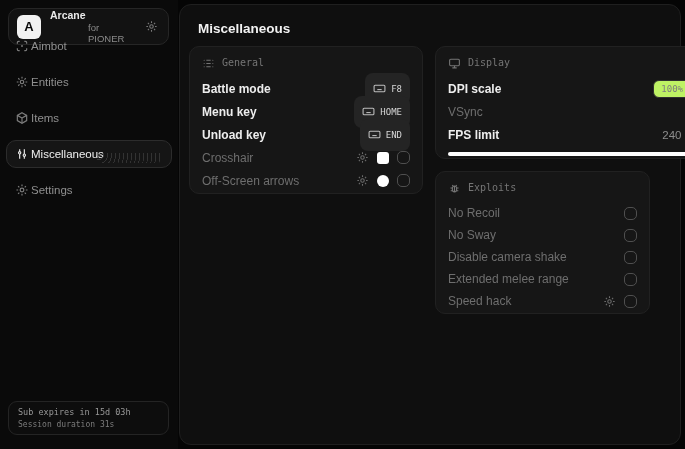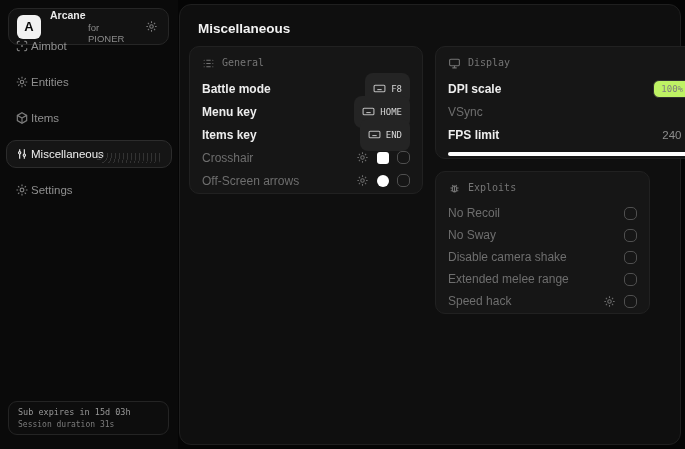--- a/index.html
+++ b/index.html
@@ -195,21 +195,21 @@
             <svg viewBox="0 0 24 24" fill="none" stroke="currentColor" stroke-width="2">
               <rect x="2" y="6" width="20" height="12" rx="2"></rect>
                 <path d="M8 14h8"></path>
             </svg>
           </span>
           <span>HOME</span>
         </button>
       </div>
 
       <div class="row">
-        <span class="lbl">Items key</span>
+        <span class="lbl">Unload key</span>
         <button class="kbd">
           <span class="k-icon">
             <svg viewBox="0 0 24 24" fill="none" stroke="currentColor" stroke-width="2">
               <rect x="2" y="6" width="20" height="12" rx="2"></rect>
                 <path d="M8 14h8"></path>
             </svg>
           </span>
           <span>END</span>
         </button>
       </div>

